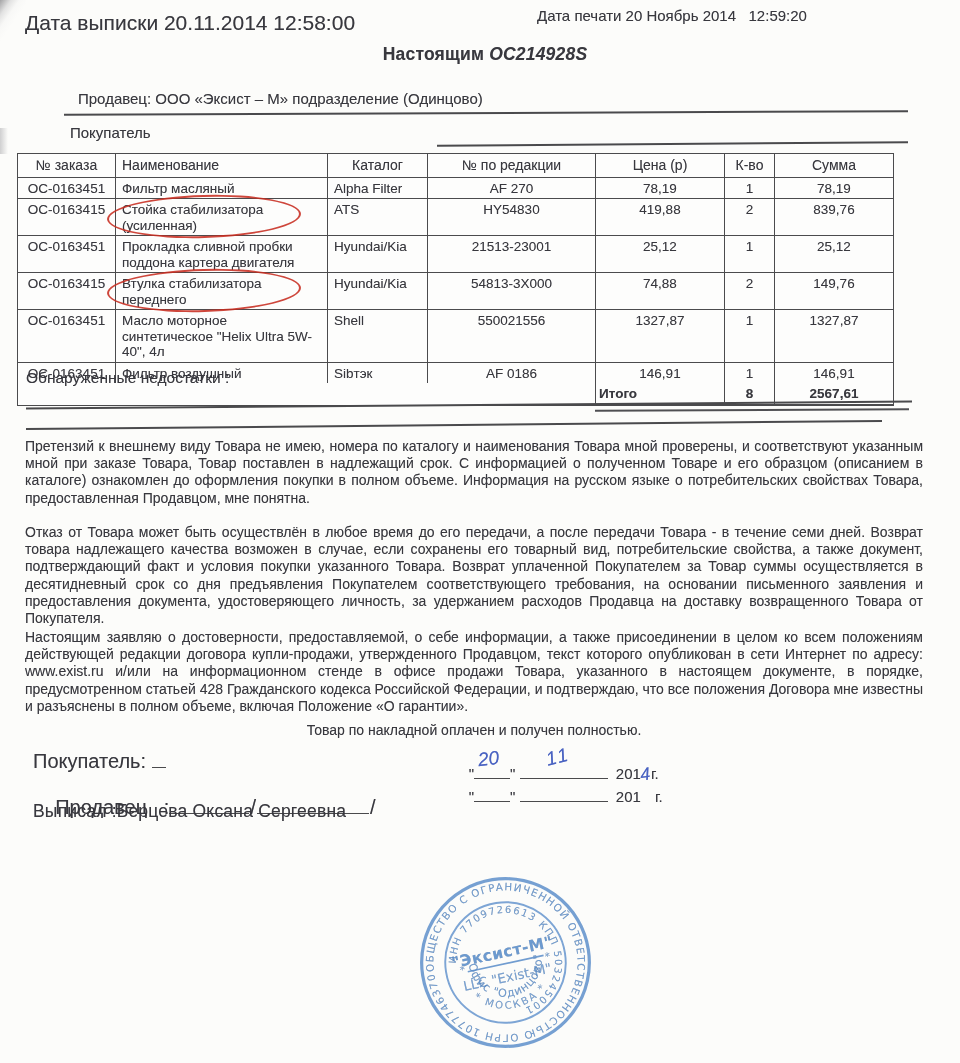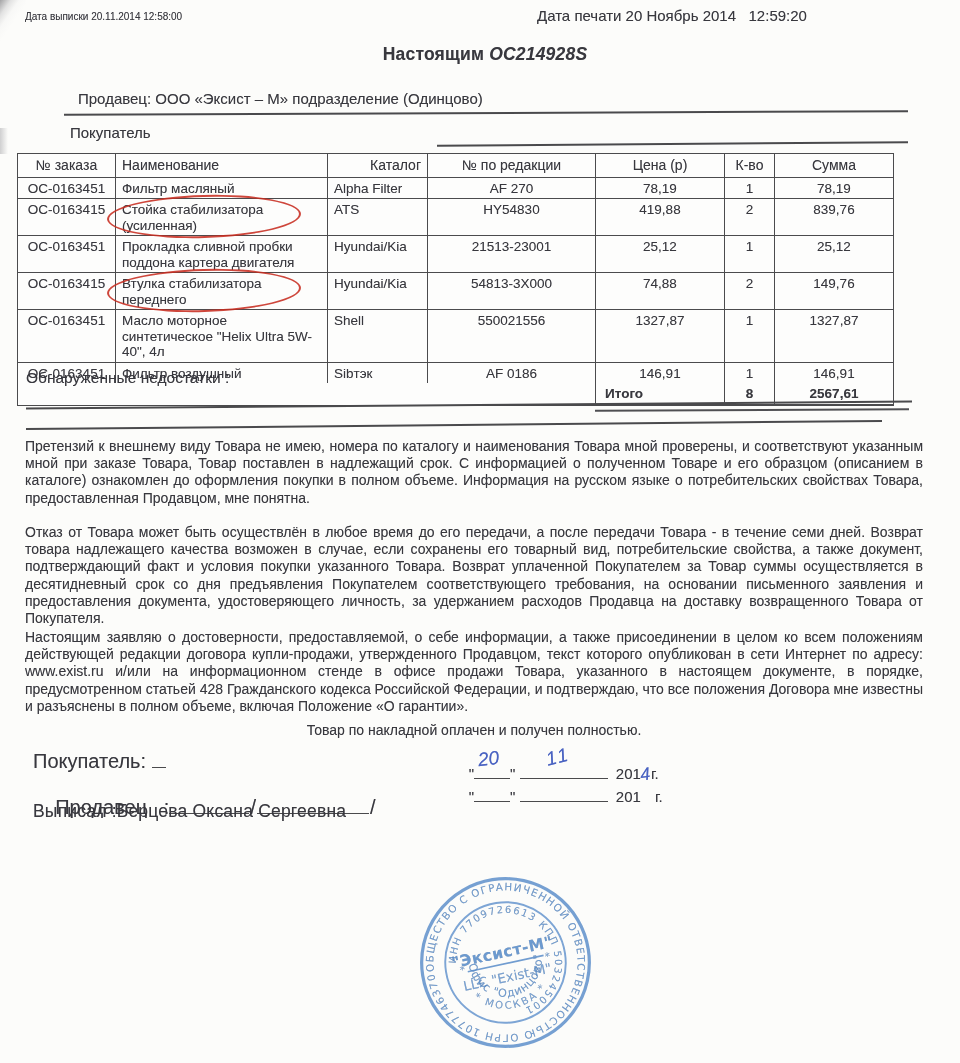--- a/index.html
+++ b/index.html
@@ -9,21 +9,21 @@
   .doc{text-shadow:0 0 .5px rgba(45,45,55,.35);}
   .abs{position:absolute;}
 
   
   .corner-tl{position:absolute;left:0;top:0;width:26px;height:42px;
     background:linear-gradient(125deg,rgba(90,90,95,.55),rgba(150,150,155,.25) 9px,rgba(200,200,205,.08) 16px,transparent 24px);}
   .edge-l{position:absolute;left:0;top:128px;width:10px;height:26px;
     background:linear-gradient(90deg,rgba(140,140,145,.4),transparent 8px);}
 
   
-  .date-left{left:25px;top:11px;font-size:10px;white-space:pre;}
+  .date-left{left:25px;top:11px;font-size:21px;white-space:pre;}
   .date-right{left:537px;top:7px;font-size:15px;white-space:pre;}
   .title{left:0;top:44px;width:970px;text-align:center;font-size:17.5px;font-weight:bold;letter-spacing:.2px;}
   .title .num{font-style:italic;}
   .party{font-size:15px;}
   .seller-text{left:70px;top:90px;margin-left:8px;}
   .buyer-text{left:70px;top:124px;}
   .hline{border-top:2px solid #4a4a4c;height:0;}
   .seller-line{left:64px;top:112px;width:844px;transform:rotate(-.25deg);}
   .buyer-line{left:437px;top:143px;width:471px;transform:rotate(-.45deg);}
 
@@ -38,21 +38,21 @@
   .col-name{width:212px;text-align:left;position:relative;}
   .col-cat{width:100px;text-align:left;}
   .col-catno{width:168px;text-align:center;}
   .col-price{width:129px;text-align:center;}
   .col-qty{width:50px;text-align:center;}
   .col-sum{width:119px;text-align:center;}
   .thead .cell{padding-top:4px;padding-bottom:3px;font-size:14px;}
   .total-row{display:flex;border-top:none;}
   .total-spacer{width:577px;box-sizing:border-box;}
   .total-row .cell{border-bottom:1.5px solid #4b4b4d;font-weight:bold;}
-  .total-row .first{border-left:1.5px solid #4b4b4d;text-align:left;padding-left:9px;}
+  .total-row .first{border-left:1.5px solid #4b4b4d;text-align:left;padding-left:3px;}
   .total-underline{position:absolute;left:577px;bottom:-6px;width:314px;border-top:2px solid #4f4f52;transform:rotate(-.3deg);}
   .red-circle{position:absolute;left:-9px;top:-4px;bottom:-3px;right:26px;
      border:2.5px solid rgba(199,44,32,.88);border-radius:50%;transform:rotate(-1.6deg);pointer-events:none;}
 
   
   .defects{left:26px;top:369px;font-size:15.5px;}
   .dline1{left:26px;top:404px;width:886px;transform:rotate(-.45deg);}
   .dline2{left:26px;top:424px;width:856px;transform:rotate(-.55deg);}
   .para{left:25px;width:898px;font-size:14px;line-height:17.2px;text-align:justify;margin:0;}
   .p1{top:438px;}
@@ -103,21 +103,21 @@
 
   <div class="abs party seller-text">Продавец: ООО «Эксист – М» подразделение (Одинцово)</div>
   <div class="abs hline seller-line"></div>
   <div class="abs party buyer-text">Покупатель</div>
   <div class="abs hline buyer-line"></div>
 
   <div class="abs table">
     <div class="trow thead">
         <div class="cell col-order">№ заказа</div>
         <div class="cell col-name" style="text-align: left;">Наименование</div>
-        <div class="cell col-cat" style="text-align: right;">Каталог</div>
+        <div class="cell col-cat" style="text-align: center;">Каталог</div>
         <div class="cell col-catno">№ по редакции</div>
         <div class="cell col-price">Цена (р)</div>
         <div class="cell col-qty">К-во</div>
         <div class="cell col-sum">Сумма</div>
       </div>
     <div>
         <div class="trow">
           <div class="cell col-order">ОС-0163451</div>
           <div class="cell col-name">Фильтр масляный</div>
           <div class="cell col-cat">Alpha Filter</div>

